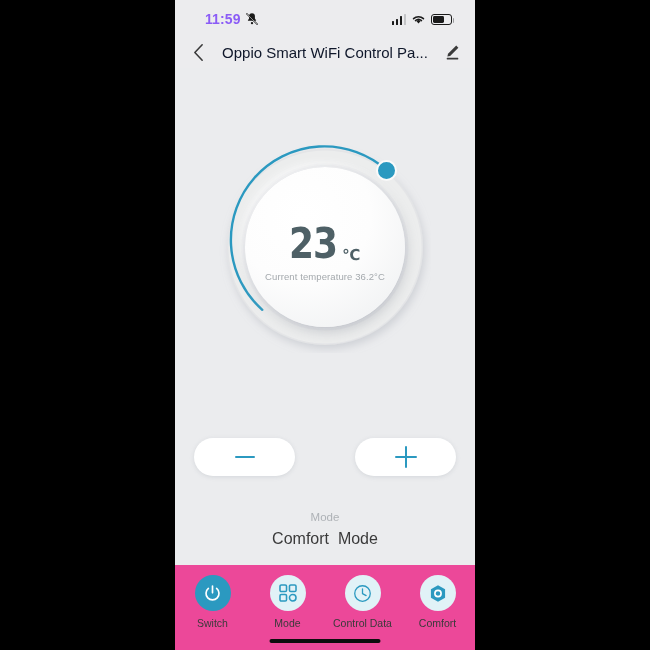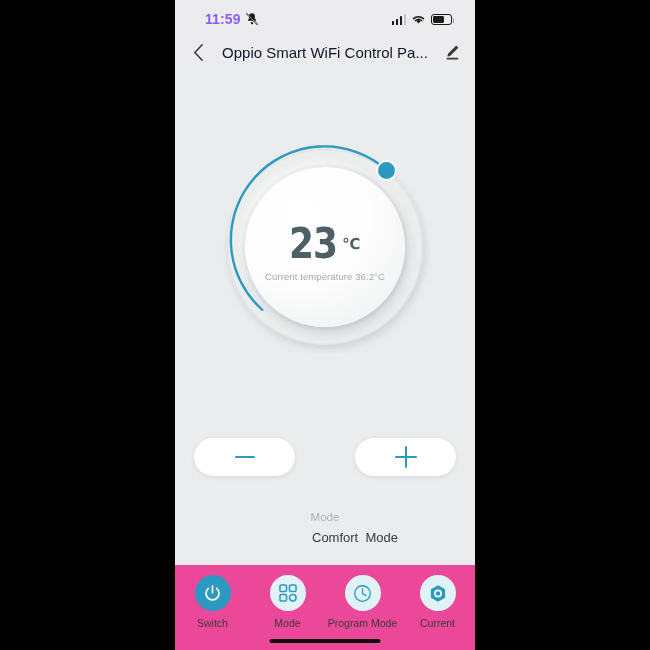--- a/index.html
+++ b/index.html
@@ -78,21 +78,21 @@
   .dial-face{
     position:absolute;left:26px;top:26px;width:160px;height:160px;border-radius:50%;
     background:
       radial-gradient(circle at 36% 30%, #ffffff 0%, #fdfdfd 45%, #f3f4f5 78%, #e9eaec 100%);
     box-shadow:
        2px 5px 12px rgba(150,155,165,.40),
       -3px -3px 10px rgba(255,255,255,.95),
        0 1px 2px rgba(160,165,175,.25);
     display:flex;flex-direction:column;align-items:center;justify-content:center;
   }
-  .temp-row{display:flex;align-items:center;margin-top:12px;}
+  .temp-row{display:flex;align-items:flex-end;margin-top:12px;}
   .temp-val{
     font-family:"DejaVu Sans Condensed","Liberation Sans",sans-serif;
     font-size:43px;font-weight:bold;color:#4e6066;line-height:.9;
     letter-spacing:-1px;transform:scaleX(.93);transform-origin:left center;
   }
   .temp-unit{
     font-size:15px;font-weight:bold;color:#4e6066;
     margin-left:1px;margin-top:1px;line-height:1;
   }
   .temp-sub{
@@ -116,21 +116,21 @@
   .glyph-plus::before{left:0;top:10px;width:22px;height:2px;}
   .glyph-plus::after{left:10px;top:0;width:2px;height:22px;}
 
   
   .mode-label{
     position:absolute;left:0;top:443px;width:300px;text-align:center;
     font-size:11.5px;color:#aeb2b6;
   }
   .mode-value{
     position:absolute;left:0;top:462px;width:300px;text-align:center;
-    font-size:13px;color:#3a3a3a;white-space:pre;padding-left:30px;
+    font-size:16px;color:#3a3a3a;white-space:pre;
   }
 
   
   .navbar{
     position:absolute;left:0;top:565px;width:300px;height:85px;background:#ec4899;
   }
   .nav-items{
     position:absolute;left:0;top:10px;width:300px;display:flex;
   }
   .nav-item{
@@ -262,30 +262,30 @@
         <div class="nav-label">Mode</div>
       </div>
 
       <div class="nav-item">
         <div class="nav-circle">
           <svg width="19" height="19" viewBox="0 0 22 22">
             <circle cx="11" cy="11" r="9" fill="none" stroke="#2b99c0" stroke-width="1.5"></circle>
             <polyline points="11,5.6 11,11.2 15.2,13.4" fill="none" stroke="#2b99c0" stroke-width="1.5" stroke-linecap="round" stroke-linejoin="round"></polyline>
           </svg>
         </div>
-        <div class="nav-label">Program Mode</div>
+        <div class="nav-label">Control Data</div>
       </div>
 
       <div class="nav-item">
         <div class="nav-circle">
           <svg width="18" height="19" viewBox="0 0 20 22">
             <polygon points="10,1.4 18.2,6.2 18.2,15.8 10,20.6 1.8,15.8 1.8,6.2" fill="#2b99c0"></polygon>
             <circle cx="10" cy="11" r="3.6" fill="none" stroke="#ffffff" stroke-width="1.9"></circle>
           </svg>
         </div>
-        <div class="nav-label">Current</div>
+        <div class="nav-label">Comfort</div>
       </div>
 
     </div>
     <div class="home-ind"></div>
   </div>
 
 </div>
 
 </body></html>

